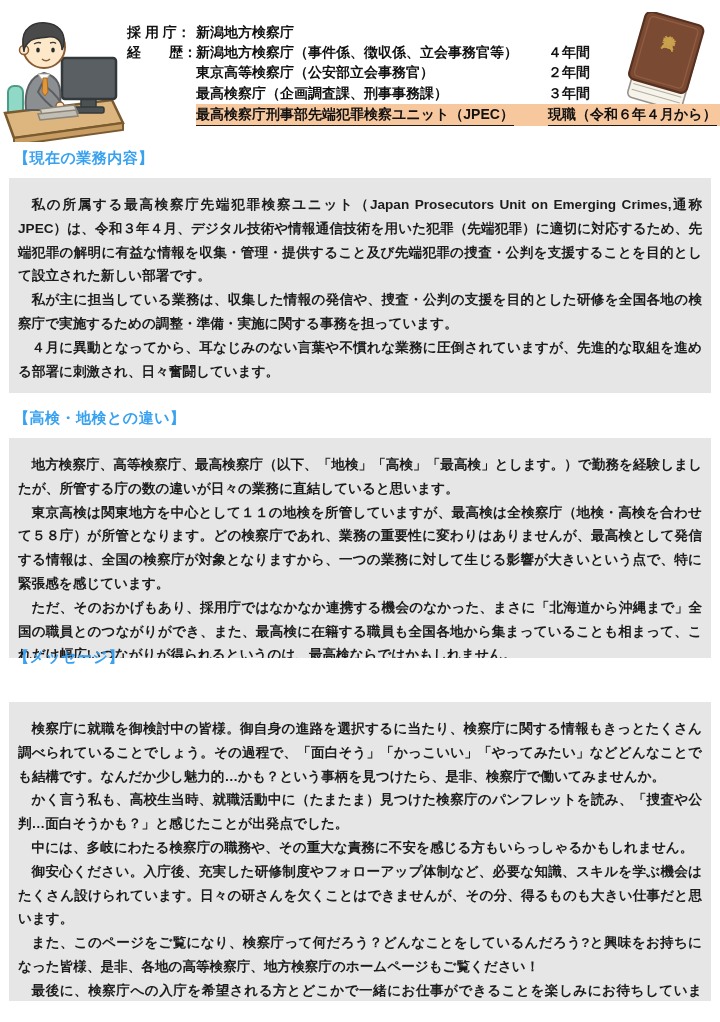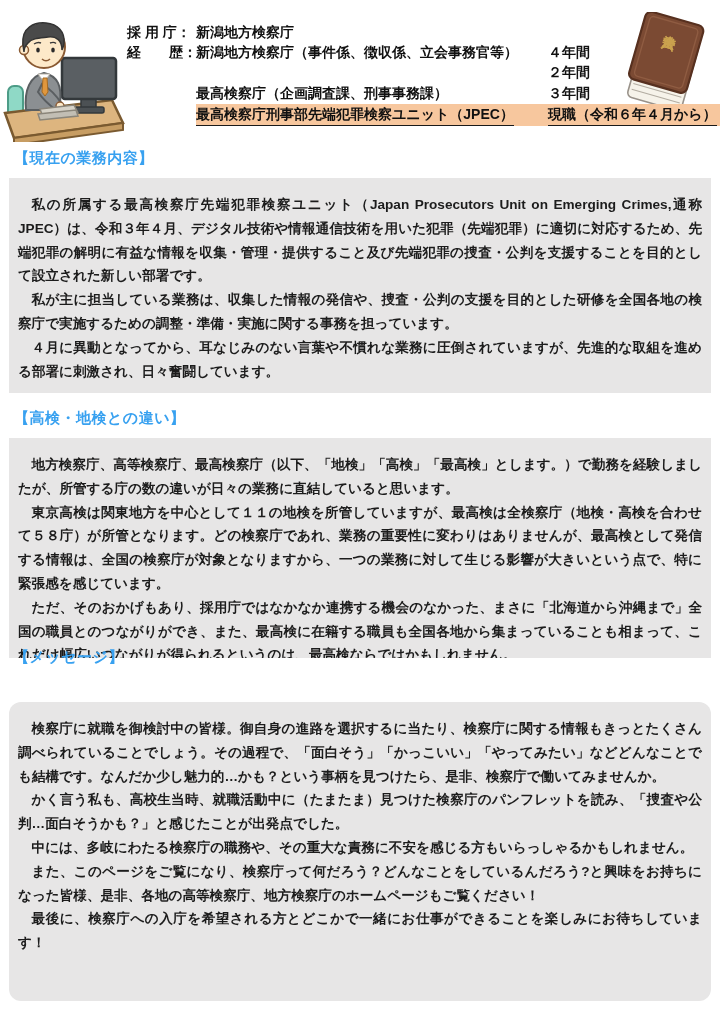--- a/index.html
+++ b/index.html
@@ -49,21 +49,21 @@
     overflow:hidden;
   }
   .text-box p{
     font-size:13.6px;line-height:23.8px;font-weight:bold;
     color:#1c1c1c;
     text-align:justify;
     text-indent:1em;
   }
   #title-1{top:149px;}  #box-1{top:178px;height:215px;}
   #title-2{top:409px;}  #box-2{top:438px;height:220px;}
-  #title-3{top:648px;}  #box-3{top:702px;height:299px;border-radius:12px;}
+  #title-3{top:648px;}  #box-3{top:702px;height:299px;}
 </style>
 </head>
 <body>
 
 <div class="page">
 
   <div class="profile-area">
 
     <svg class="illustration man-illustration" viewBox="0 0 124 130" aria-hidden="true">
 
@@ -123,20 +123,21 @@
       <span class="career-value">新潟地方検察庁</span>
     </div>
 
     <div class="career-row" style="top:44px">
       <span class="career-label">経　　歴：</span>
       <span class="career-value">新潟地方検察庁（事件係、徴収係、立会事務官等）</span>
       <span class="career-duration">４年間</span>
     </div>
 
     <div class="career-row" style="top:64px">
+      <span class="career-value">東京高等検察庁（公安部立会事務官）</span>
       <span class="career-duration">２年間</span>
     </div>
 
     <div class="career-row" style="top:85px">
       <span class="career-value">最高検察庁（企画調査課、刑事事務課）</span>
       <span class="career-duration">３年間</span>
     </div>
 
     <div class="career-row highlight" style="top:106px">
       <span class="band"></span>
@@ -157,17 +158,18 @@
     <p>地方検察庁、高等検察庁、最高検察庁（以下、「地検」「高検」「最高検」とします。）で勤務を経験しましたが、所管する庁の数の違いが日々の業務に直結していると思います。</p>
     <p>東京高検は関東地方を中心として１１の地検を所管していますが、最高検は全検察庁（地検・高検を合わせて５８庁）が所管となります。どの検察庁であれ、業務の重要性に変わりはありませんが、最高検として発信する情報は、全国の検察庁が対象となりますから、一つの業務に対して生じる影響が大きいという点で、特に緊張感を感じています。</p>
     <p>ただ、そのおかげもあり、採用庁ではなかなか連携する機会のなかった、まさに「北海道から沖縄まで」全国の職員とのつながりができ、また、最高検に在籍する職員も全国各地から集まっていることも相まって、これだけ幅広いつながりが得られるというのは、最高検ならではかもしれません。</p>
   </div>
 
   <div class="section-title" id="title-3">【メッセージ】</div>
   <div class="text-box" id="box-3">
     <p>検察庁に就職を御検討中の皆様。御自身の進路を選択するに当たり、検察庁に関する情報もきっとたくさん調べられていることでしょう。その過程で、「面白そう」「かっこいい」「やってみたい」などどんなことでも結構です。なんだか少し魅力的…かも？という事柄を見つけたら、是非、検察庁で働いてみませんか。</p>
     <p>かく言う私も、高校生当時、就職活動中に（たまたま）見つけた検察庁のパンフレットを読み、「捜査や公判…面白そうかも？」と感じたことが出発点でした。</p>
     <p>中には、多岐にわたる検察庁の職務や、その重大な責務に不安を感じる方もいらっしゃるかもしれません。</p>
+    <p>御安心ください。入庁後、充実した研修制度やフォローアップ体制など、必要な知識、スキルを学ぶ機会はたくさん設けられています。日々の研さんを欠くことはできませんが、その分、得るものも大きい仕事だと思います。</p>
     <p>また、このページをご覧になり、検察庁って何だろう？どんなことをしているんだろう?と興味をお持ちになった皆様、是非、各地の高等検察庁、地方検察庁のホームページもご覧ください！</p>
     <p>最後に、検察庁への入庁を希望される方とどこかで一緒にお仕事ができることを楽しみにお待ちしています！</p>
   </div>
 
 </div>
 
 </body></html>

